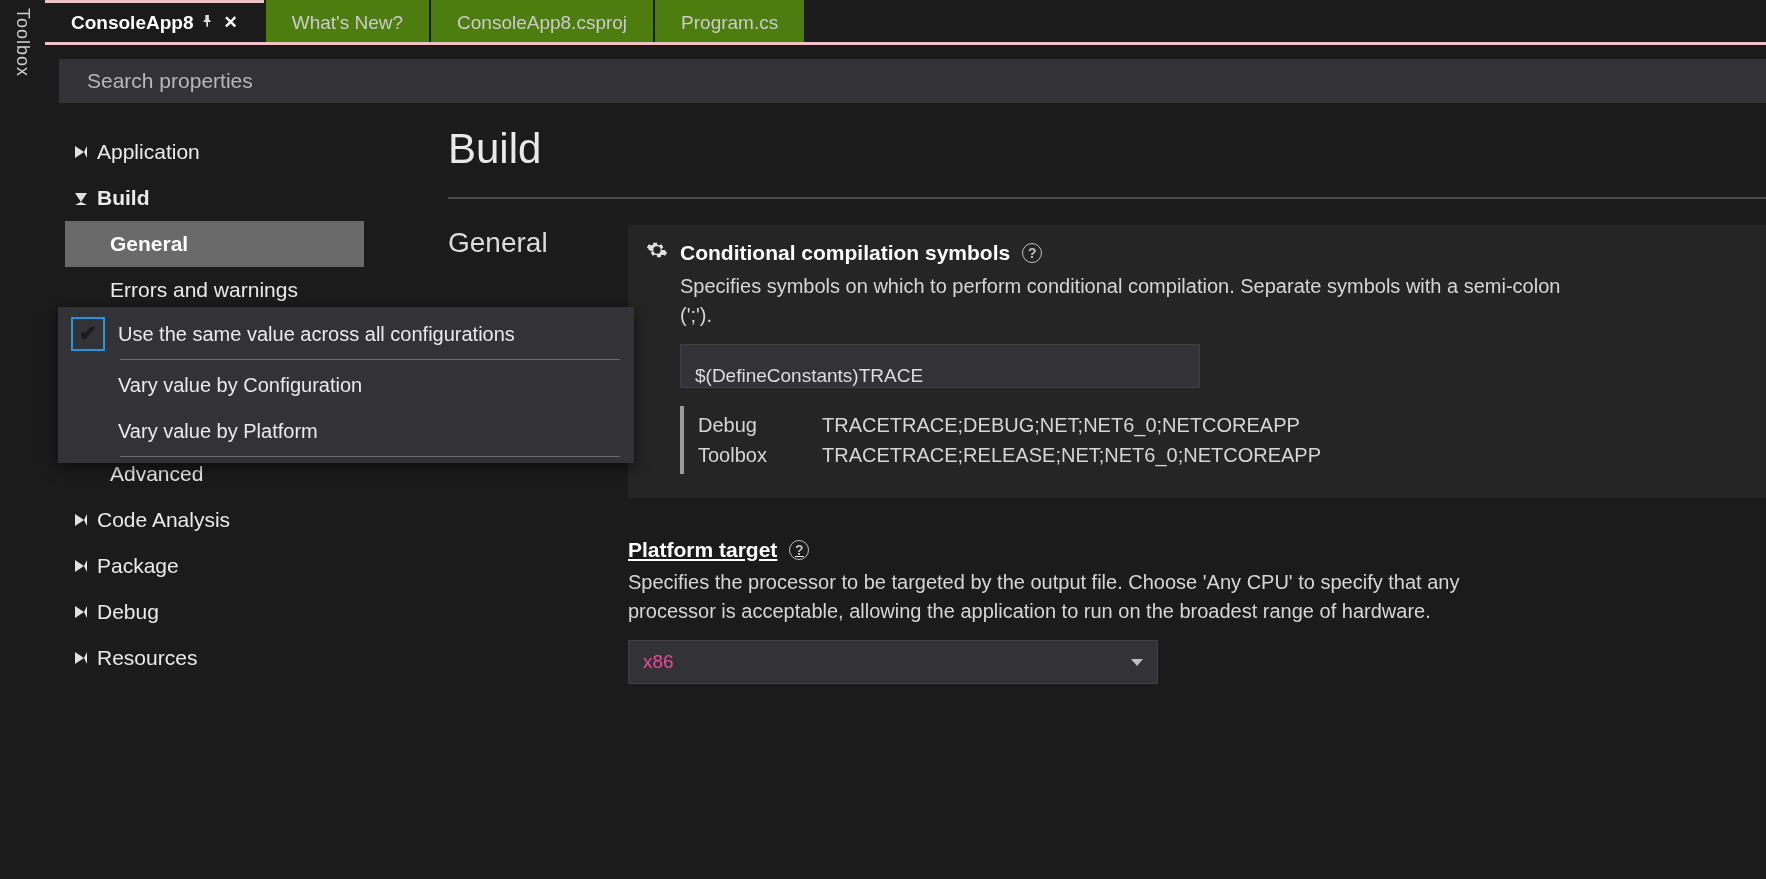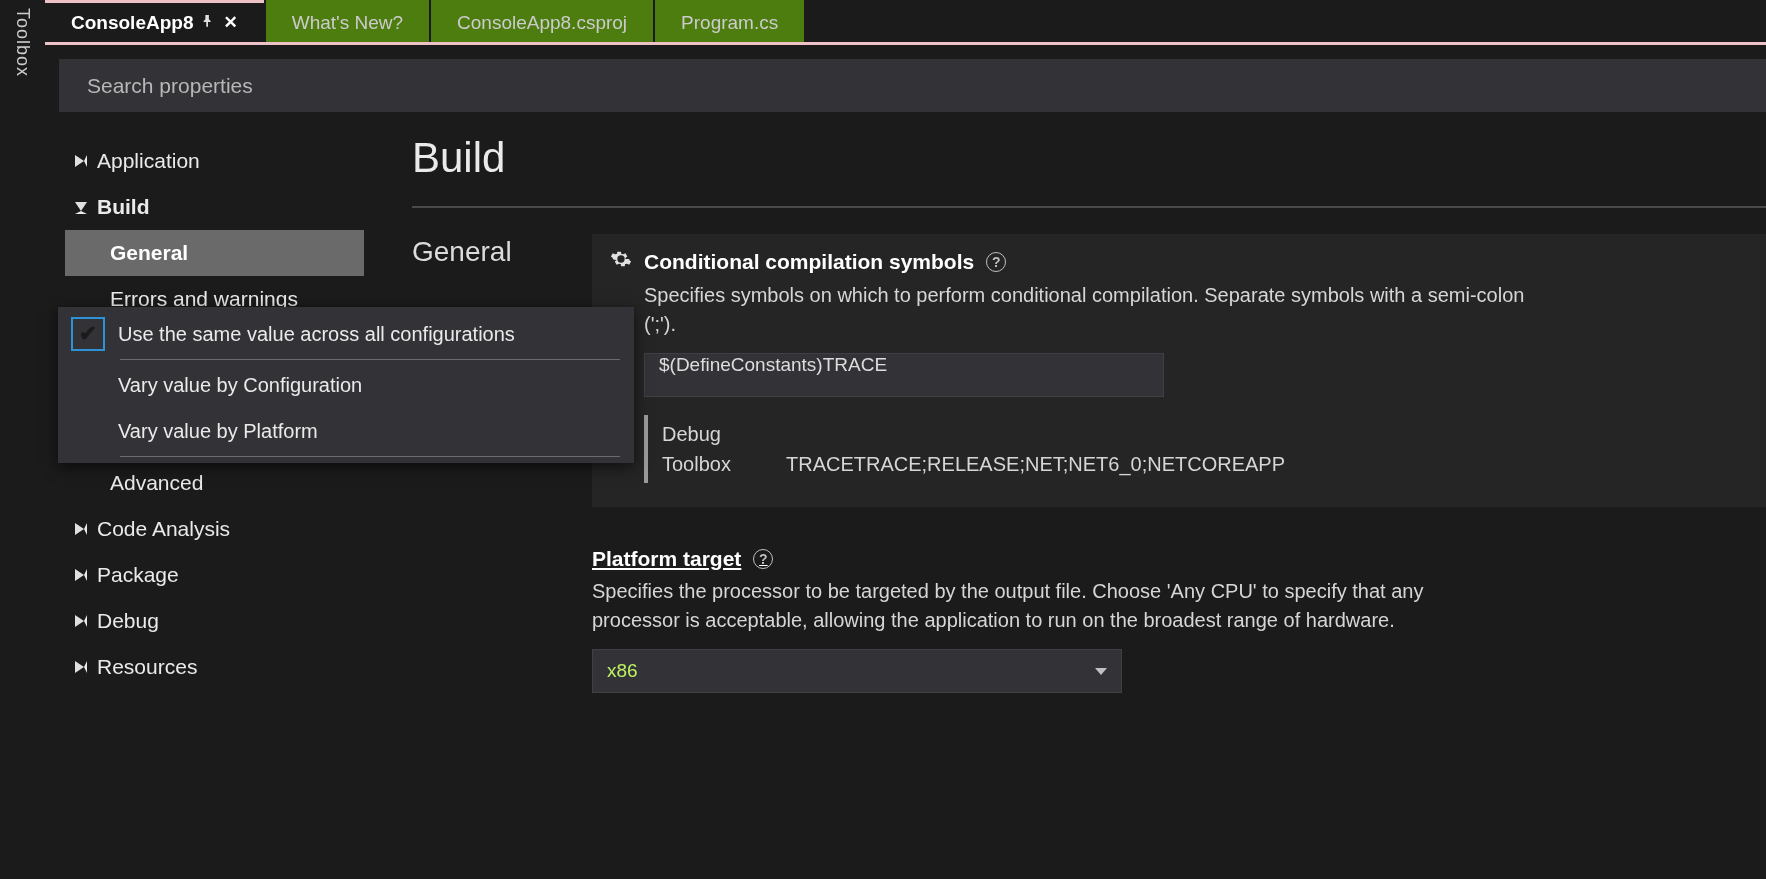--- a/index.html
+++ b/index.html
@@ -71,35 +71,35 @@
     }
     .body-row {
       flex: 1;
       display: flex;
       flex-direction: column;
       padding: 14px 0 0 14px;
     }
     .search-box {
       margin: 0 0 22px 0;
       background: #333337;
-      height: 53px;
+      height: 44px;
       display: flex;
       align-items: center;
       padding: 0 28px;
     }
     .search-input {
       background: transparent;
       border: none;
       color: #cccccc;
       font-size: 21px;
       width: 100%;
       outline: none;
     }
     .search-input::placeholder { color: #b7b7b7; }
-    .content-row { flex: 1; display: flex; }
+    .content-row { flex: 1; display: flex; gap: 36px; }
     .sidebar {
       width: 305px;
       padding-left: 6px;
       padding-top: 4px;
     }
     .side-item {
       display: flex;
       align-items: center;
       gap: 10px;
       height: 46px;
@@ -189,21 +189,21 @@
       line-height: 1.45;
       margin: 4px 0 14px 34px;
       max-width: 900px;
     }
     .text-input-box {
       margin-left: 34px;
       background: #333337;
       border: 1px solid #3f3f46;
       height: 44px;
       display: flex;
-      align-items: flex-start;
+      align-items: flex-end;
       padding: 0 14px;
       max-width: 520px;
     }
     .text-input-box input {
       background: transparent;
       border: none;
       color: #dddddd;
       font-size: 19px;
       width: 100%;
       outline: none;
@@ -222,21 +222,21 @@
       background: #333337;
       border: 1px solid #3f3f46;
       height: 44px;
       display: flex;
       align-items: center;
       justify-content: space-between;
       padding: 0 14px;
       max-width: 530px;
       cursor: pointer;
     }
-    .select-value { color: #bef264; font-size: 19px; }
+    .select-value { color: #ec4899; font-size: 19px; }
     .select-caret {
       width: 0; height: 0;
       border-left: 6px solid transparent;
       border-right: 6px solid transparent;
       border-top: 7px solid #c0c0c0;
     }
 
     
     .context-menu {
       position: absolute;
@@ -382,20 +382,21 @@
                 <span>Conditional compilation symbols</span>
                 <span class="help-icon">?</span>
               </div>
               <div class="setting-desc">Specifies symbols on which to perform conditional compilation. Separate symbols with a semi-colon (';').</div>
               <div class="text-input-box">
                 <input type="text" value="$(DefineConstants)TRACE" style="">
               </div>
               <div class="config-preview">
                 <div class="config-row">
                   <span class="config-name">Debug</span>
+                  <span>TRACETRACE;DEBUG;NET;NET6_0;NETCOREAPP</span>
                 </div>
                 <div class="config-row">
                   <span class="config-name">Toolbox</span>
                   <span>TRACETRACE;RELEASE;NET;NET6_0;NETCOREAPP</span>
                 </div>
               </div>
             </div>
 
             <div class="plain-setting">
               <div class="setting-header">

